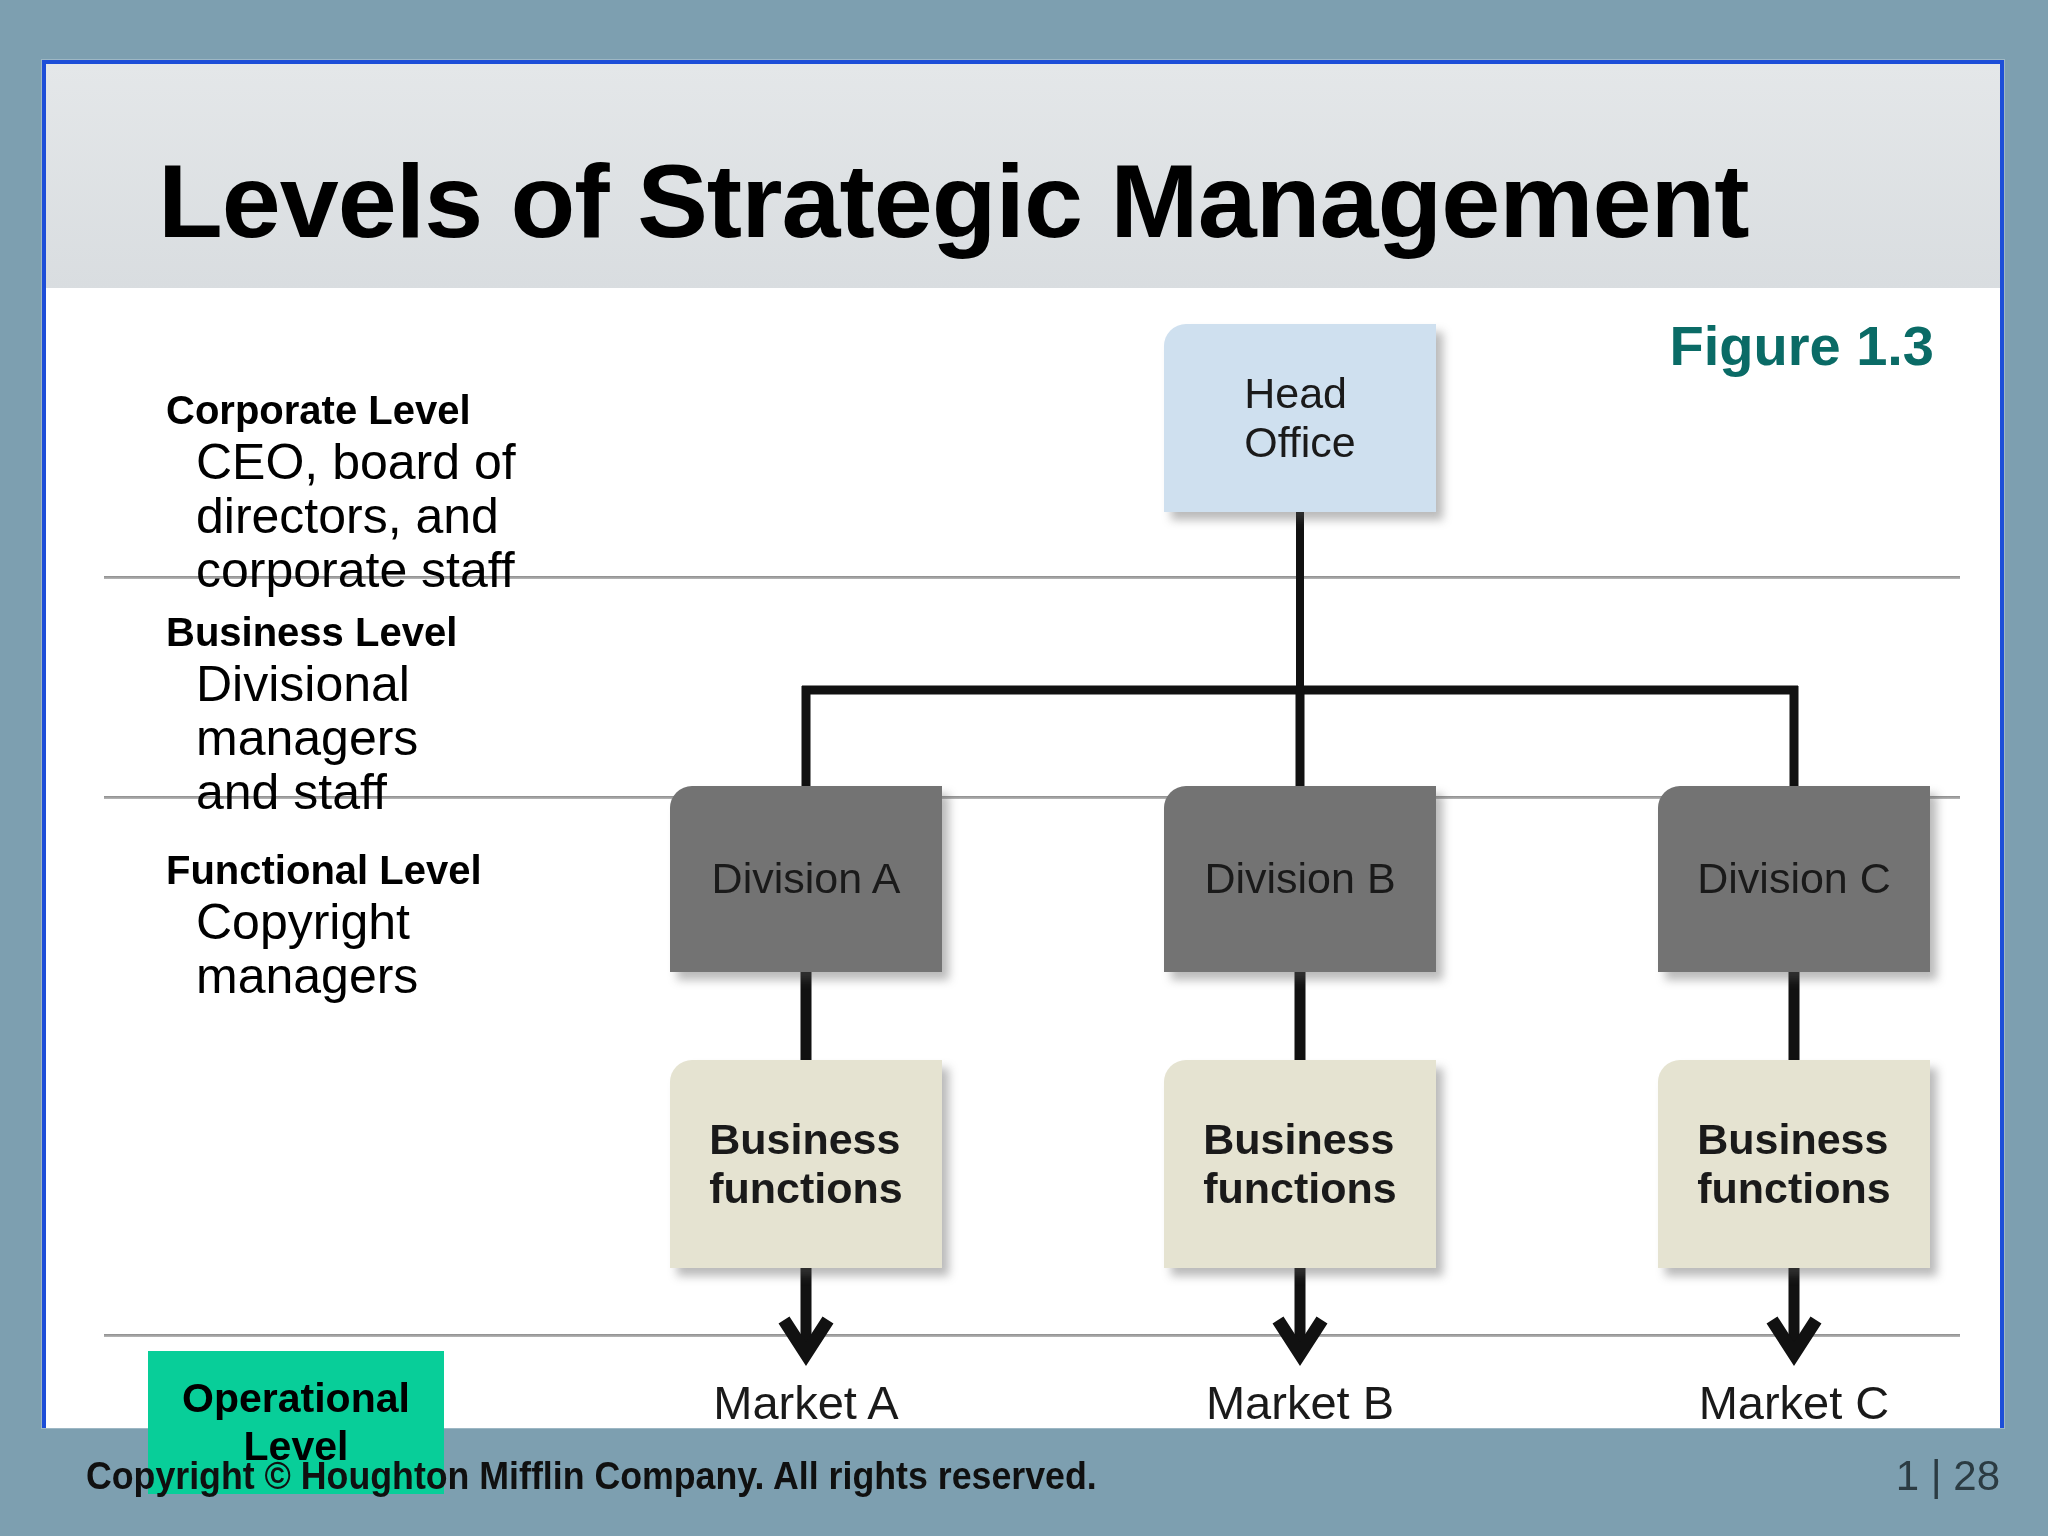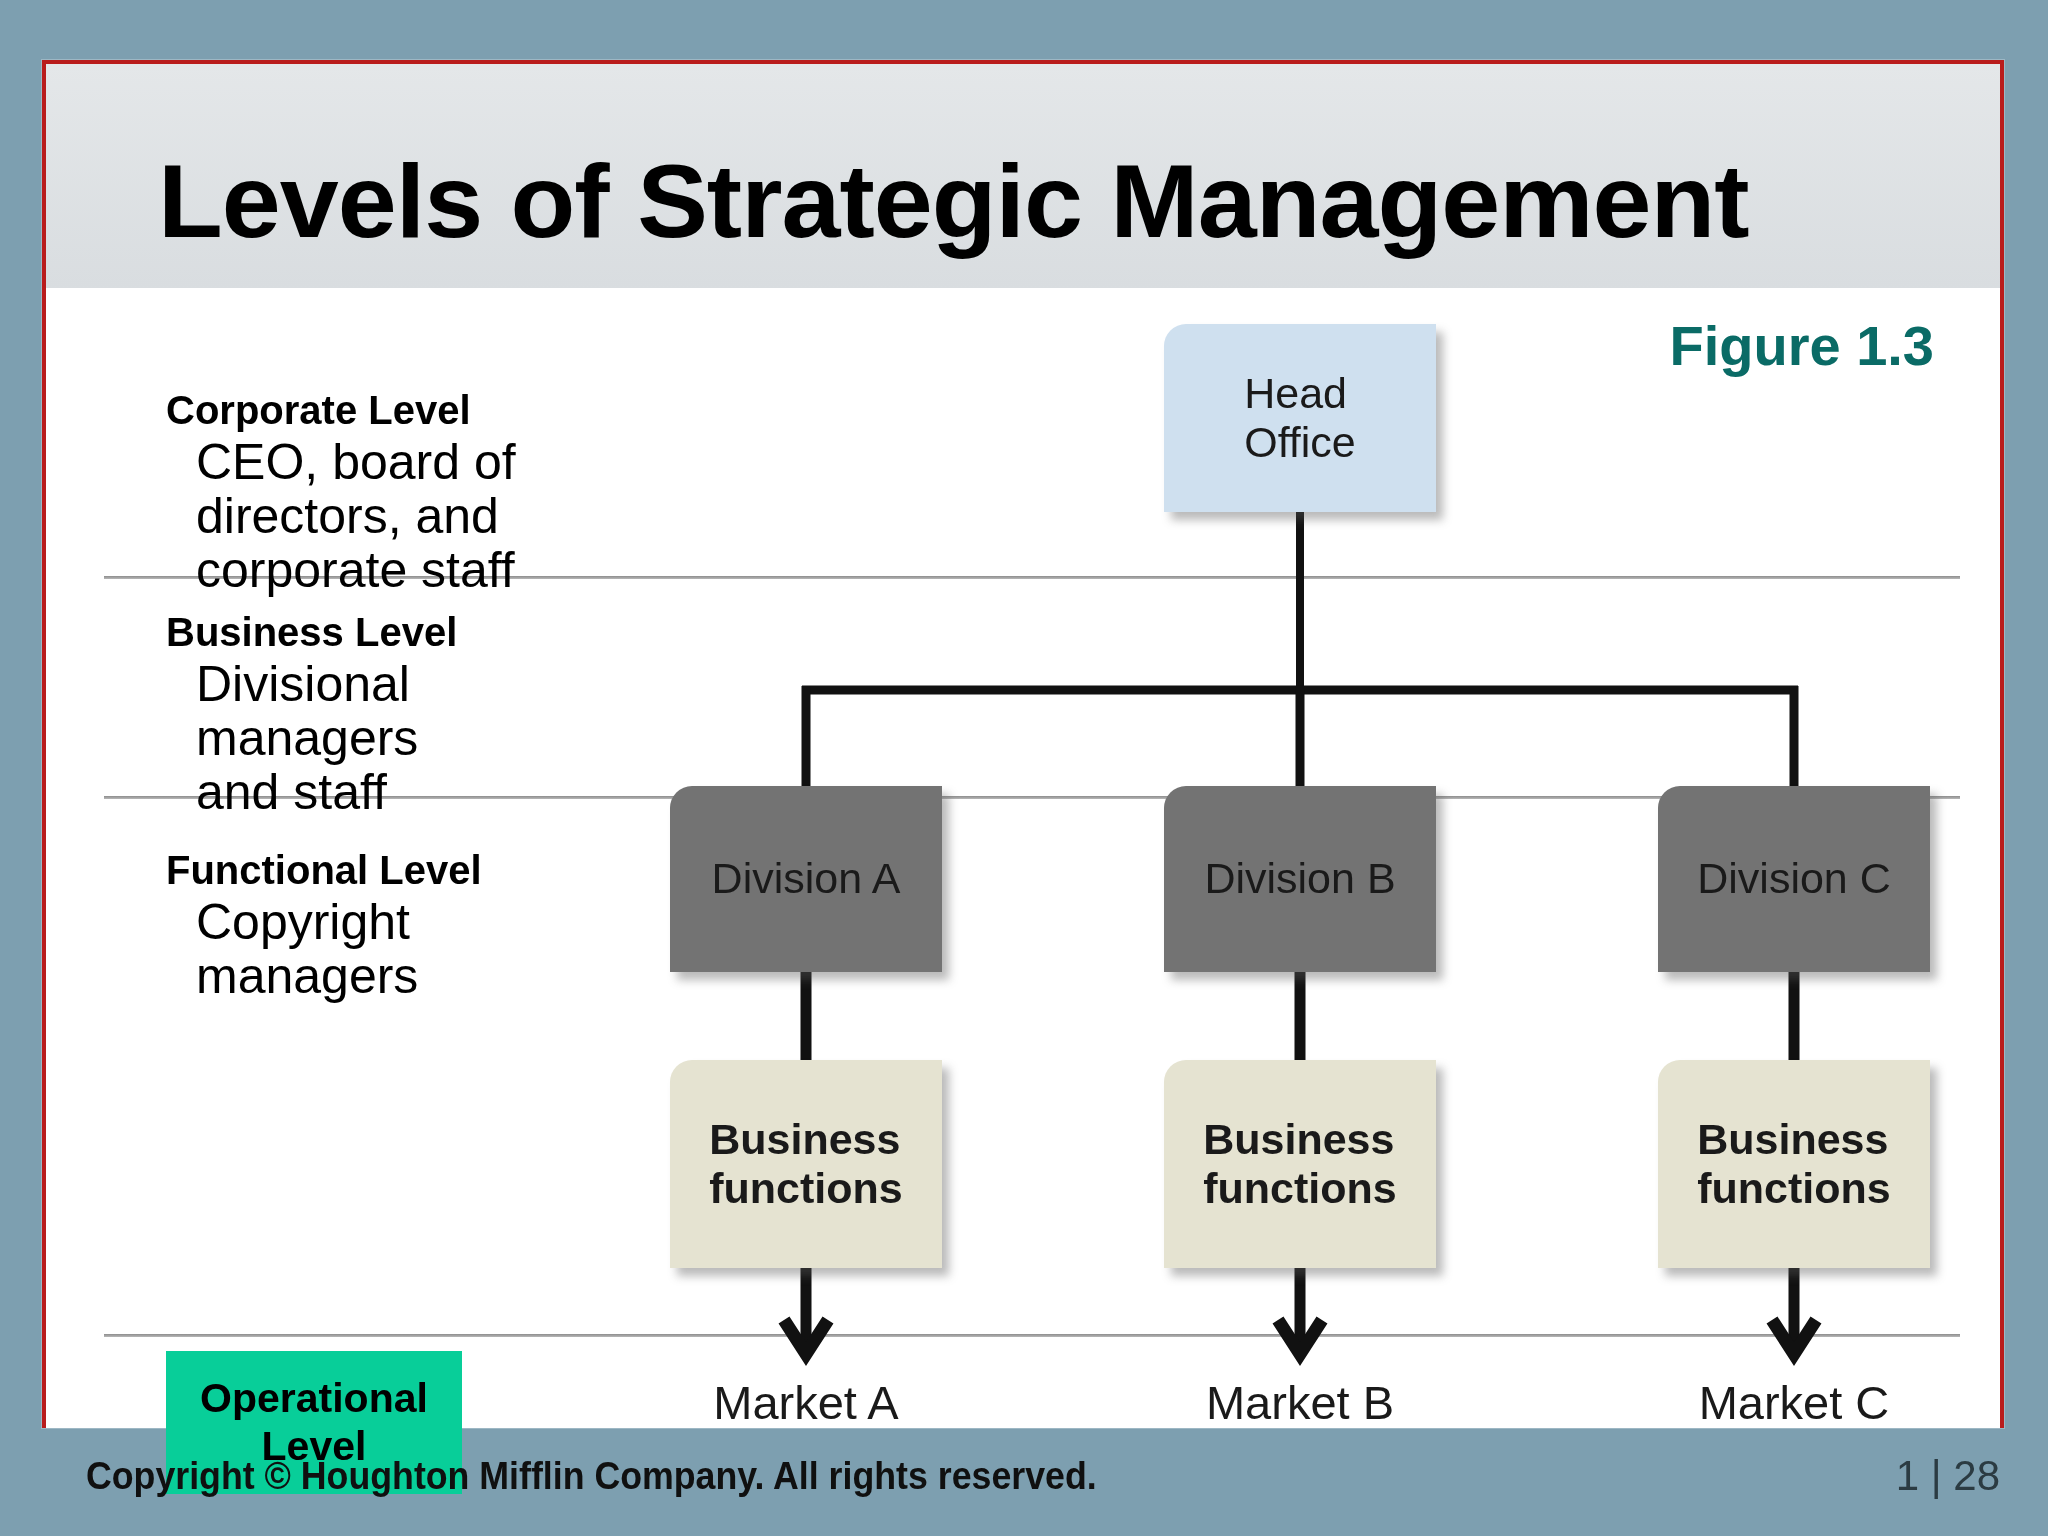--- a/index.html
+++ b/index.html
@@ -10,21 +10,21 @@
   body {
     background: #7d9fb0;
     font-family: "Liberation Sans", sans-serif;
     position: relative;
   }
   
   #slide-frame {
     position: absolute;
     left: 42px; top: 60px;
     width: 1962px; height: 1368px;
-    border: 4px solid #b91c1c;
+    border: 4px solid #1d4ed8;
     box-sizing: border-box;
     background: #ffffff;
     box-shadow: 0 0 0 1px rgba(255,255,255,.25);
   }
   
   #title-banner {
     position: absolute;
     left: 0; top: 0;
     width: 100%; height: 224px;
     background: linear-gradient(#e4e7e9, #d9dde0);
@@ -84,21 +84,21 @@
     font-size: 50px;
     font-weight: normal;
     line-height: 1.08;
     padding-left: 30px;
     margin-top: 2px;
   }
   .level-desc div { white-space: nowrap; }
   
   #operational-box {
     position: absolute;
-    left: 120px;
+    left: 102px;
     top: 1063px;
     width: 296px;
     height: 143px;
     background: #08ce99;
     display: flex;
     flex-direction: column;
     align-items: center;
     justify-content: center;
     color: #000;
     font-size: 41px;

